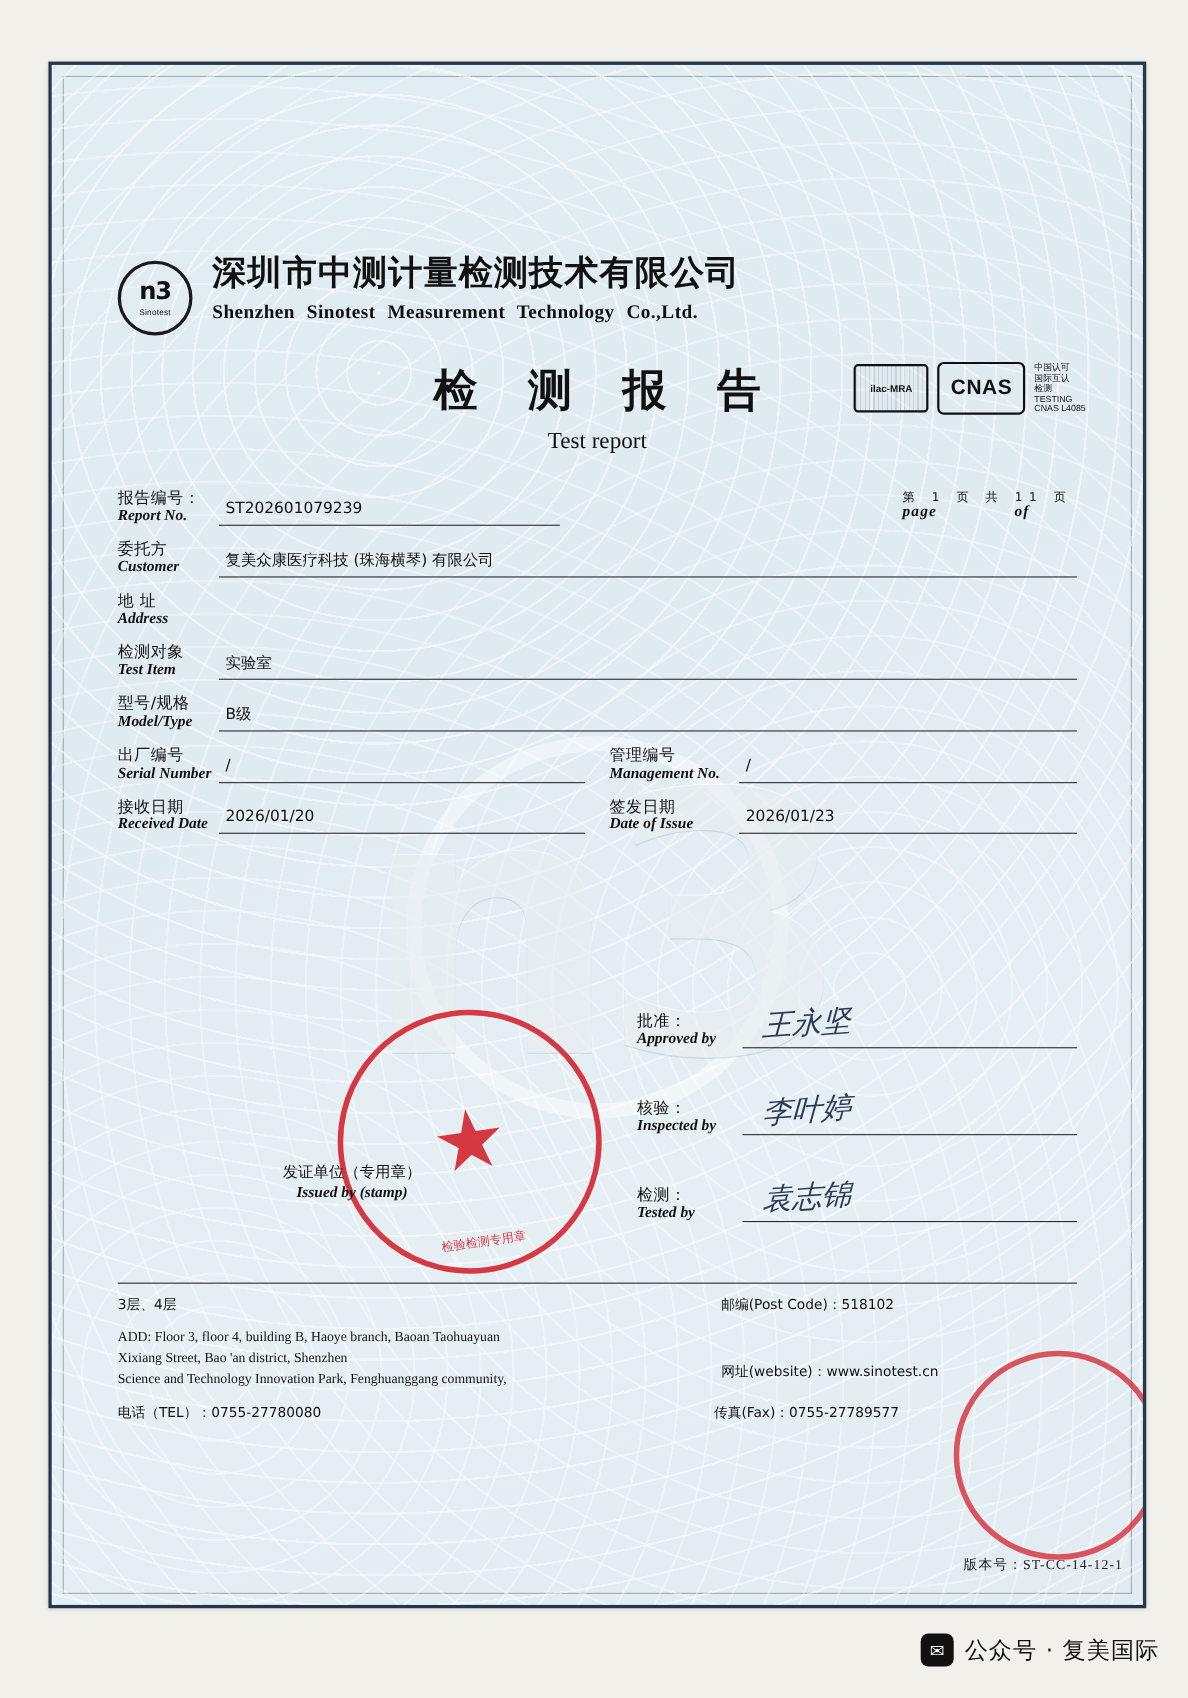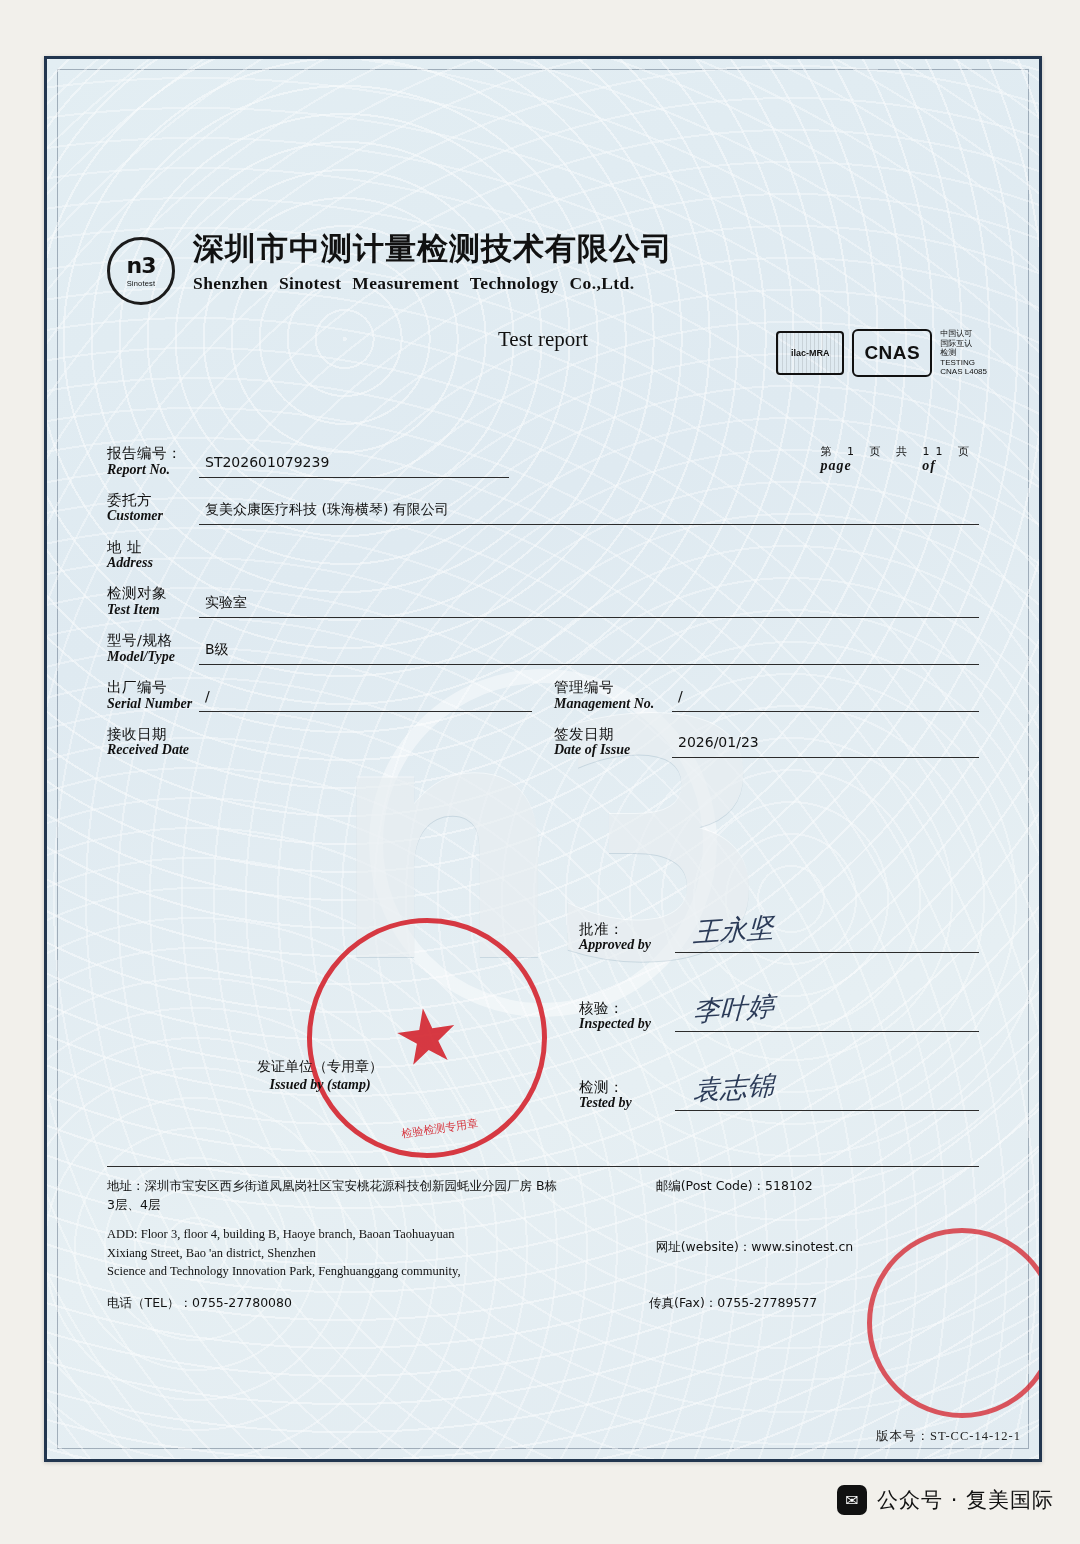--- a/index.html
+++ b/index.html
@@ -176,21 +176,21 @@
     display:flex;justify-content:space-between;margin-top:10px;
     font-family:"DejaVu Sans",sans-serif;font-size:12.5px;color:#111;line-height:1.5;
   }
   .foot .left{width:560px;}
   .foot .right{width:330px;}
   .foot .en{font-family:"Liberation Serif",serif;font-size:12.5px;}
   .foot-line{margin-top:10px;}
   .foot-row{display:flex;justify-content:space-between;margin-top:14px;
     font-family:"DejaVu Sans",sans-serif;font-size:12.5px;color:#111;}
   .version{
-    position:absolute;right:18px;bottom:14px;
+    position:absolute;right:18px;bottom:28px;
     font-family:"Liberation Serif",serif;font-size:12.5px;color:#222;letter-spacing:1px;
   }
 
   
   .banner{
     position:absolute;left:0;right:0;bottom:0;height:88px;
     display:flex;align-items:center;justify-content:flex-end;padding-right:26px;
   }
   .banner-inner{display:flex;align-items:center;gap:10px;}
   .wechat-icon{
@@ -219,20 +219,21 @@
         <div class="glyph">n3</div>
         <div class="sub">Sinotest</div>
       </div>
       <div>
         <div class="cn-name">深圳市中测计量检测技术有限公司</div>
         <div class="en-name">Shenzhen  Sinotest  Measurement  Technology  Co.,Ltd.</div>
       </div>
     </div>
 
     <div class="title-row">
+      <div class="title-cn">检 测 报 告</div>
       <div class="title-en">Test report</div>
       <div class="marks">
         <div class="ilac">ilac-MRA</div>
         <div class="cnas">CNAS</div>
         <div class="cnas-txt">
           <div>中国认可</div>
           <div>国际互认</div>
           <div>检测</div>
           <div>TESTING</div>
           <div>CNAS L4085</div>
@@ -305,20 +306,21 @@
         <div class="val">/</div>
       </div>
     </div>
 
     <div class="field row2">
       <div class="half">
         <div class="lbl">
           <div class="cn">接收日期</div>
           <div class="en">Received Date</div>
         </div>
+        <div class="val">2026/01/20</div>
       </div>
       <div class="half">
         <div class="lbl" style="width:118px;flex:0 0 118px;">
           <div class="cn">签发日期</div>
           <div class="en">Date of Issue</div>
         </div>
         <div class="val">2026/01/23</div>
       </div>
     </div>
 
@@ -365,21 +367,20 @@
             <div class="handwriting">袁志锦</div>
           </div>
         </div>
 
       </div>
     </div>
 
     <div class="sep"></div>
     <div class="foot">
       <div class="left">
-        <div>地址：深圳市宝安区西乡街道凤凰岗社区宝安桃花源科技创新园蚝业分园厂房 B栋</div>
         <div>3层、4层</div>
         <div class="en foot-line">ADD:  Floor 3, floor 4, building B, Haoye branch, Baoan Taohuayuan</div>
         <div class="en">Xixiang Street, Bao 'an district, Shenzhen</div>
         <div class="en">Science and Technology Innovation Park, Fenghuanggang community,</div>
       </div>
       <div class="right">
         <div>
           <span>邮编(Post Code)：</span><span>518102</span>
         </div>
         <div style="margin-top:42px;">

